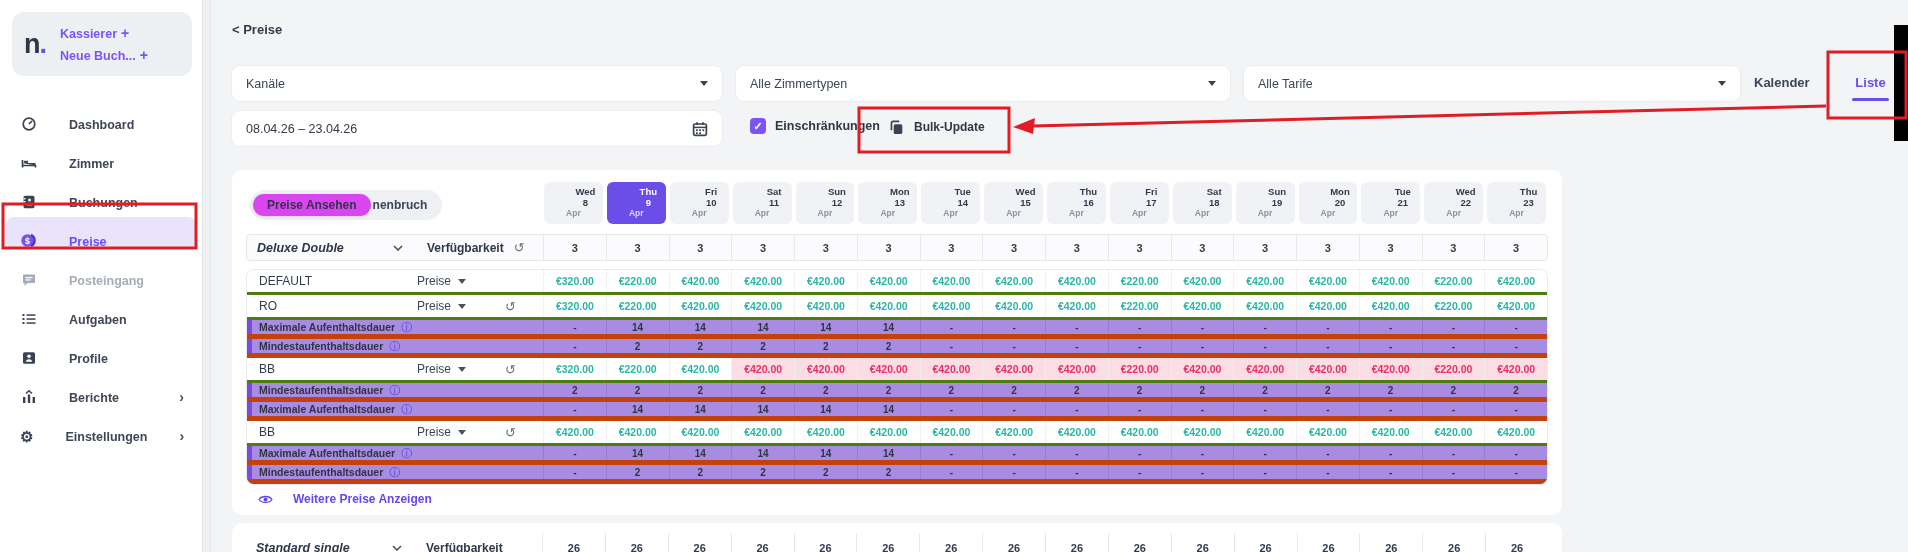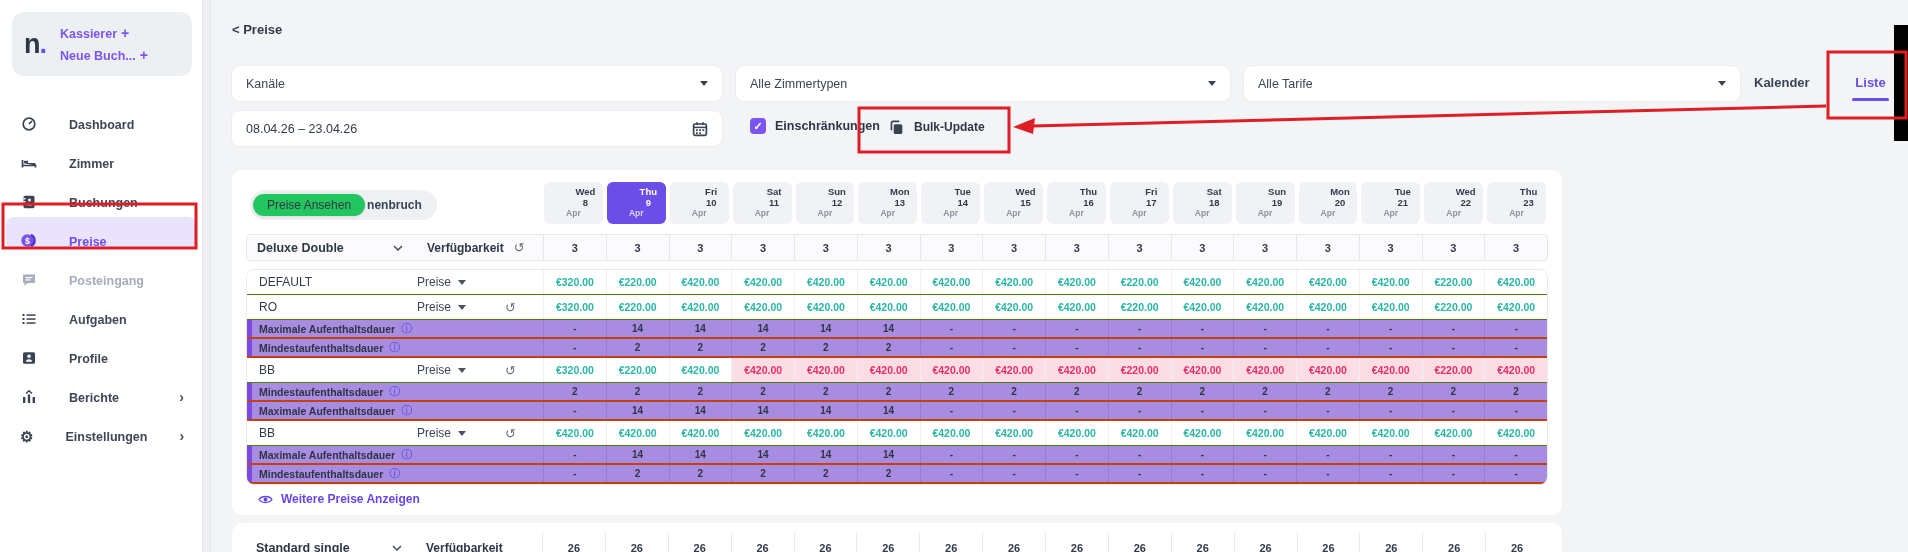--- a/index.html
+++ b/index.html
@@ -46,54 +46,54 @@
   .card1 { left:21px; top:170px; width:1330px; height:345px; padding:12px 14px; }
   .card2 { left:21px; top:523px; width:1330px; height:60px; padding:10px 14px; }
 
   .trow { display:flex; align-items:stretch; }
   .tleft { width:296px; flex:none; display:flex; align-items:center; }
   .tvals { flex:1; display:grid; grid-template-columns:repeat(16,1fr); }
 
   
   .head-row { height:46px; margin-bottom:6px; }
   .toggle { display:flex; align-items:center; background:#eef0f3; border-radius:16px; height:30px; padding:3px; width:fit-content; margin-left:4px; cursor:pointer; }
-  .toggle .opt-active { background:#22c55e; border-radius:14px; padding:4px 14px; font-size:12px; font-weight:normal; color:#2f3747; box-shadow:0 1px 3px rgba(40,40,60,.12); }
+  .toggle .opt-active { background:#d946ef; border-radius:14px; padding:4px 14px; font-size:12px; font-weight:bold; color:#2f3747; box-shadow:0 1px 3px rgba(40,40,60,.12); }
   .toggle .opt-inactive { padding:4px 12px 4px 2px; font-size:12px; font-weight:600; color:#3c4557; }
   .day-pill { margin:0 2px; height:42px; border-radius:6px; background:#f1f2f5; display:flex; flex-direction:column; align-items:center; justify-content:center; line-height:1.15; cursor:pointer; }
   .day-pill .dw, .day-pill .dd { font-size:9.5px; font-weight:bold; color:#333b4b;margin-left:24px; }
   .day-pill .dm { font-size:8.5px; font-weight:600; color:#8b93a1; }
   .day-pill.sel { background:#6b4ee8; }
   .day-pill.sel .dw, .day-pill.sel .dd { color:#fff; }
   .day-pill.sel .dm { color:#ddd6fb; }
 
   
   .avail-row { height:27px; border:1px solid #e6e8ec; border-radius:4px; background:#fbfbfd; }
   .avail-row .tleft { padding-left:10px; }
-  .room-name { font-size:12.5px; font-weight:bold; color:#2f3747; width:160px; display:flex; align-items:center; justify-content:space-between; padding-right:14px; cursor:pointer; }
+  .room-name { font-size:12.5px; font-weight:bold; color:#2f3747; width:160px; display:flex; align-items:center; justify-content:space-between; padding-right:14px; cursor:pointer;font-style:italic; }
   .vlabel { font-size:12px; font-weight:bold; color:#2f3747; margin-left:10px; }
   .hist { color:#6a7383; font-size:13px; margin-left:10px; cursor:pointer; line-height:1; }
   .acell { display:flex; align-items:center; justify-content:center; font-size:11px; font-weight:bold; color:#333b4b; border-left:1px solid #e6e8ec; }
   .acell:last-child { border-right:none; }
 
   
   .rates-box { margin-top:8px; border:1px solid #e9eaee; border-radius:8px; overflow:hidden; }
-  .price-row { height:25px; background:#fff; border-bottom:1px solid #4d7c0f; }
+  .price-row { height:25px; background:#fff; border-bottom:3px solid #4d7c0f; }
   .price-row .tleft { padding-left:12px; }
   .plabel { width:158px; font-size:12px; color:#333b4b; }
   .pdrop { display:flex; align-items:center; gap:7px; font-size:12px; color:#3c4557; cursor:pointer; width:86px; }
   .pdrop .tri { width:0; height:0; border-left:4px solid transparent; border-right:4px solid transparent; border-top:5px solid #4a5263; }
   .pcell { display:flex; align-items:center; justify-content:center; font-size:10.5px; font-weight:600; color:#2ab6a5; border-left:1px solid #eef0f2; cursor:pointer; }
   .pcell.alert { background:#fbdde6; color:#ee2d62; }
-  .restr-row { height:19px; background:#a78ce2; border-bottom:2px solid #c2410c; position:relative; }
+  .restr-row { height:19px; background:#a78ce2; border-bottom:5px solid #c2410c; position:relative; }
   .restr-row .tleft { padding-left:12px; }
   .restr-accent { position:absolute; left:0; top:0; width:5px; height:100%; background:#7a4be0; }
   .rlabel { font-size:10.5px; font-weight:600; color:#2f3542; display:flex; align-items:center; gap:6px; }
   .rinfo { color:#4a3fd8; font-size:11px; font-weight:normal; cursor:pointer; }
   .rcell { display:flex; align-items:center; justify-content:center; font-size:10px; font-weight:bold; color:#2f3542; border-left:1px solid rgba(90,60,170,.22); }
-  .more-row { height:28px; display:flex; align-items:center; gap:8px; padding-left:12px; color:#6746ec; font-size:12px; font-weight:600; cursor:pointer; }
+  .more-row { height:28px; display:flex; align-items:center; gap:20px; padding-left:12px; color:#6746ec; font-size:12px; font-weight:600; cursor:pointer; }
 
   
   .overlay { position:absolute; left:0; top:0; width:1908px; height:552px; z-index:9; pointer-events:none; }
 </style>
 </head>
 <body>
 
 <div class="sidebar">
   <div class="logo-card">
     <div class="logo-mark">n<span class="dot">.</span></div>

